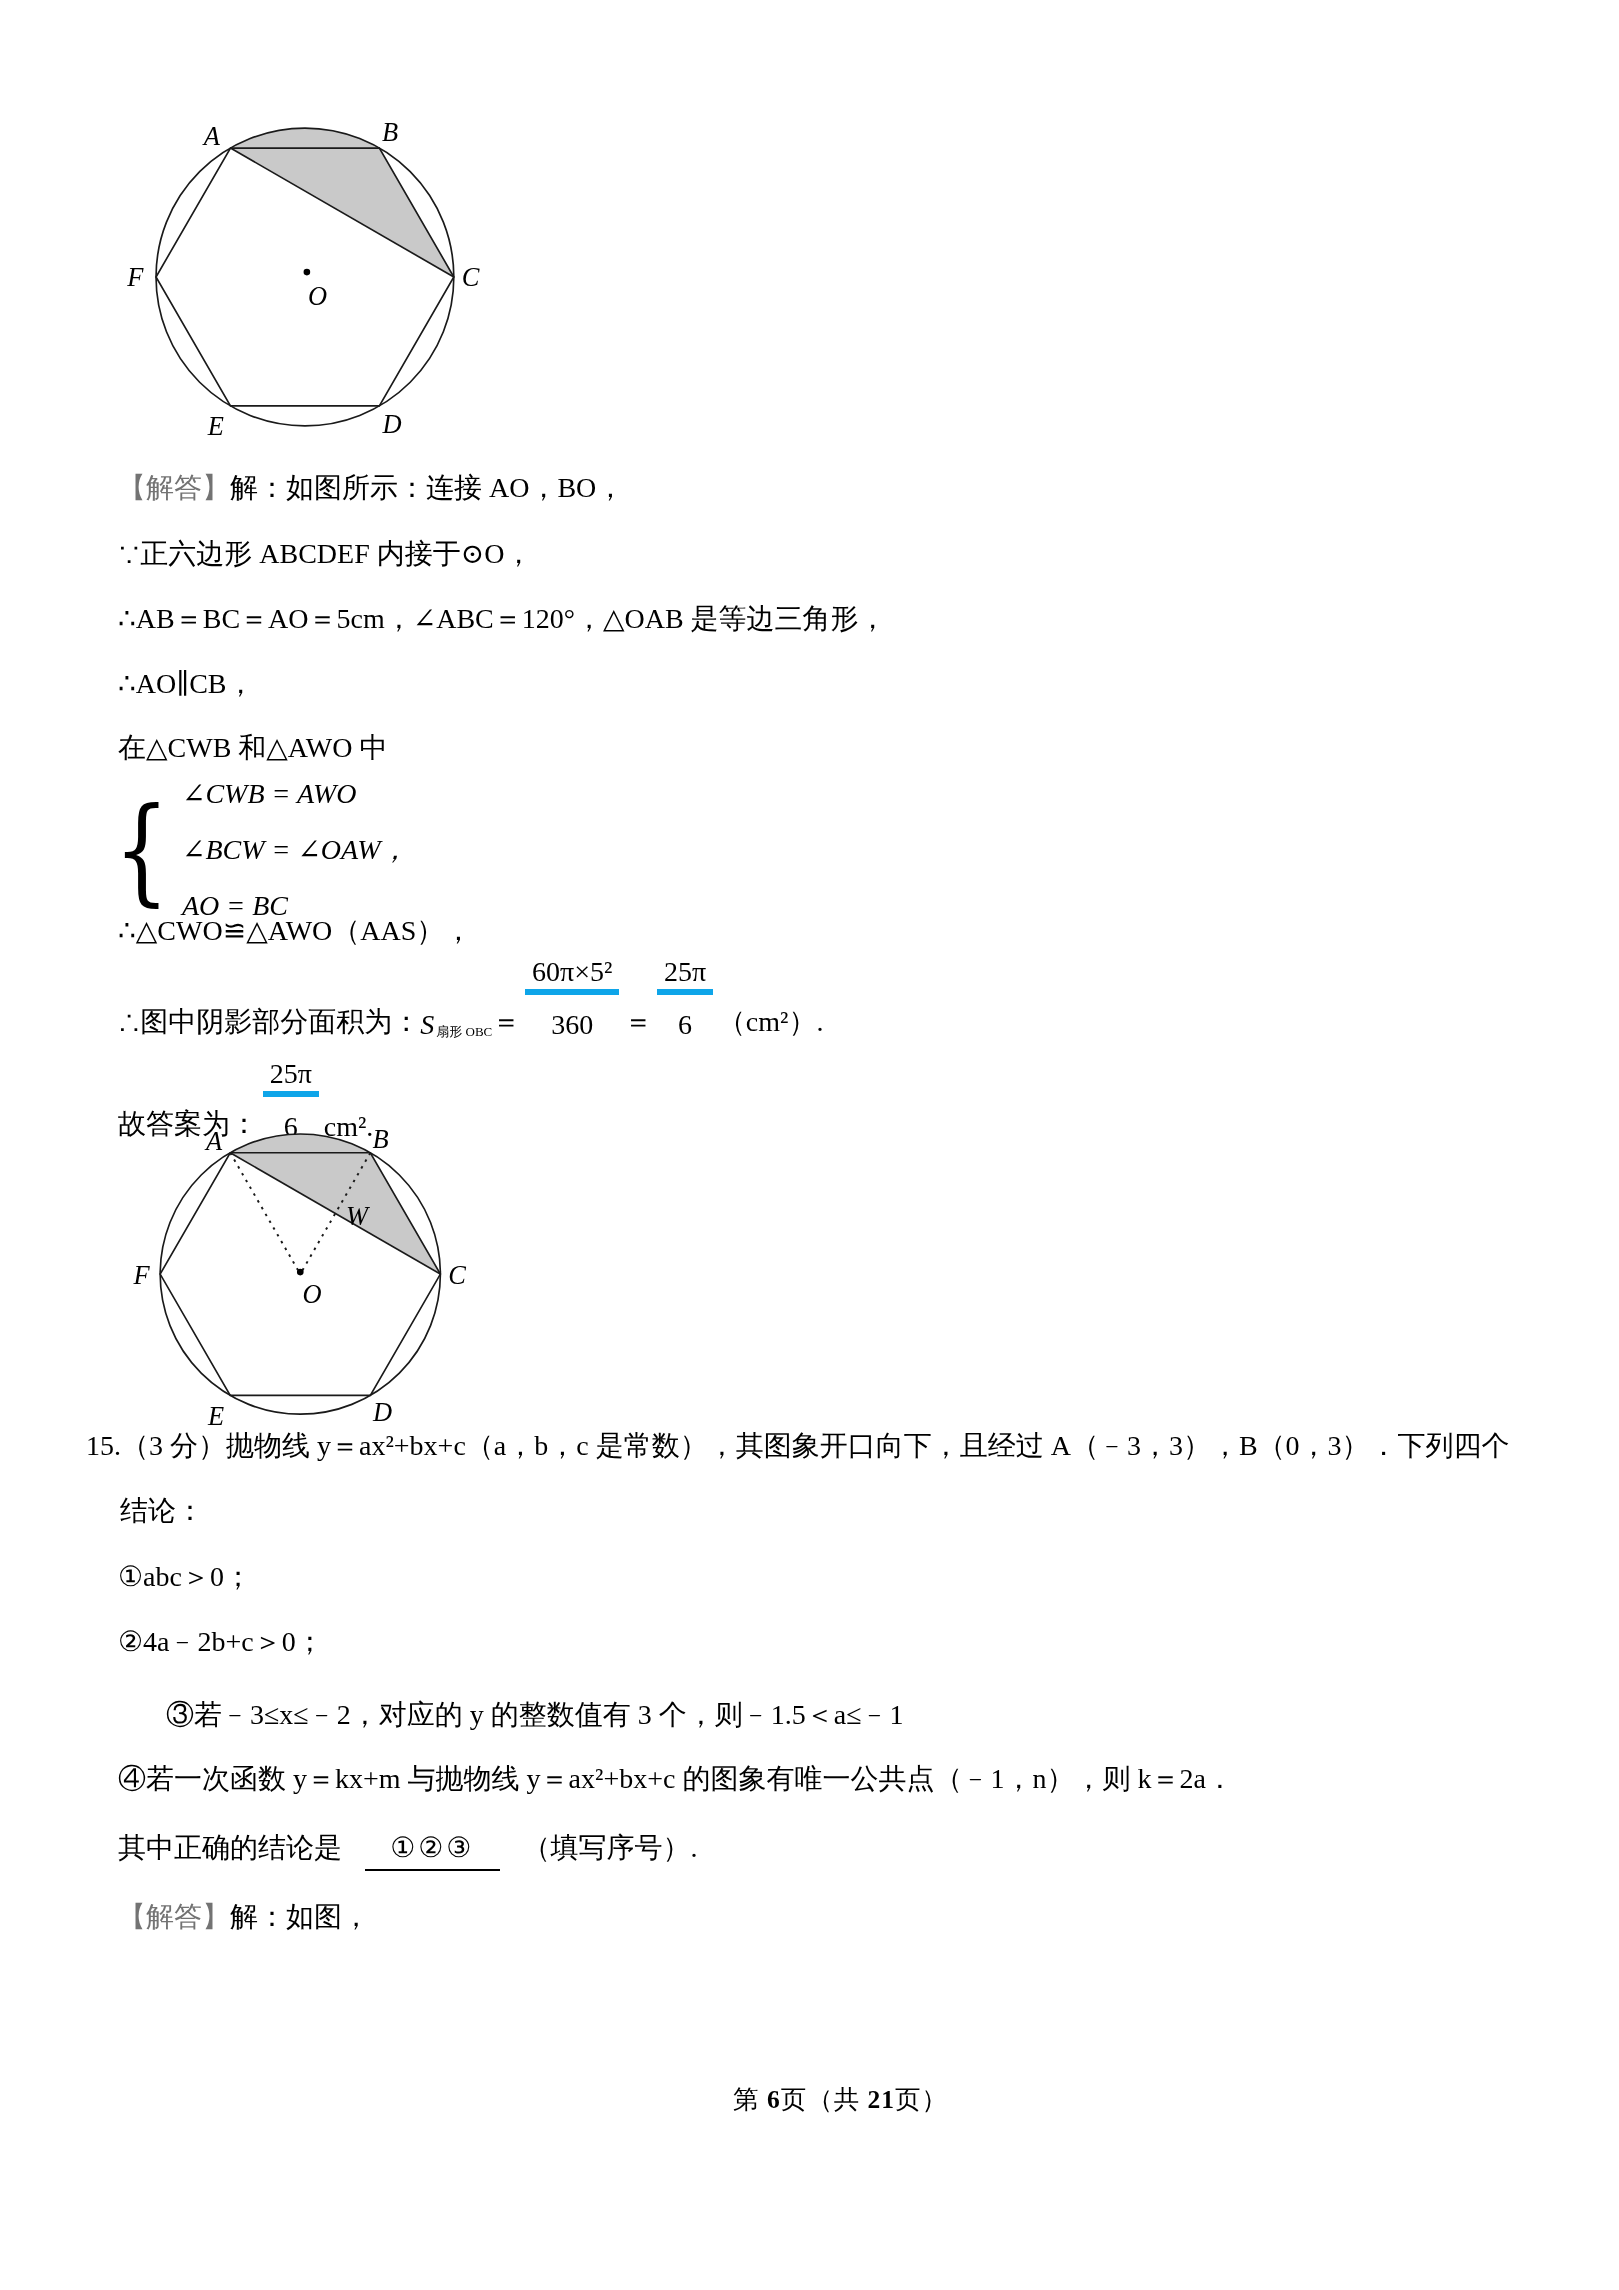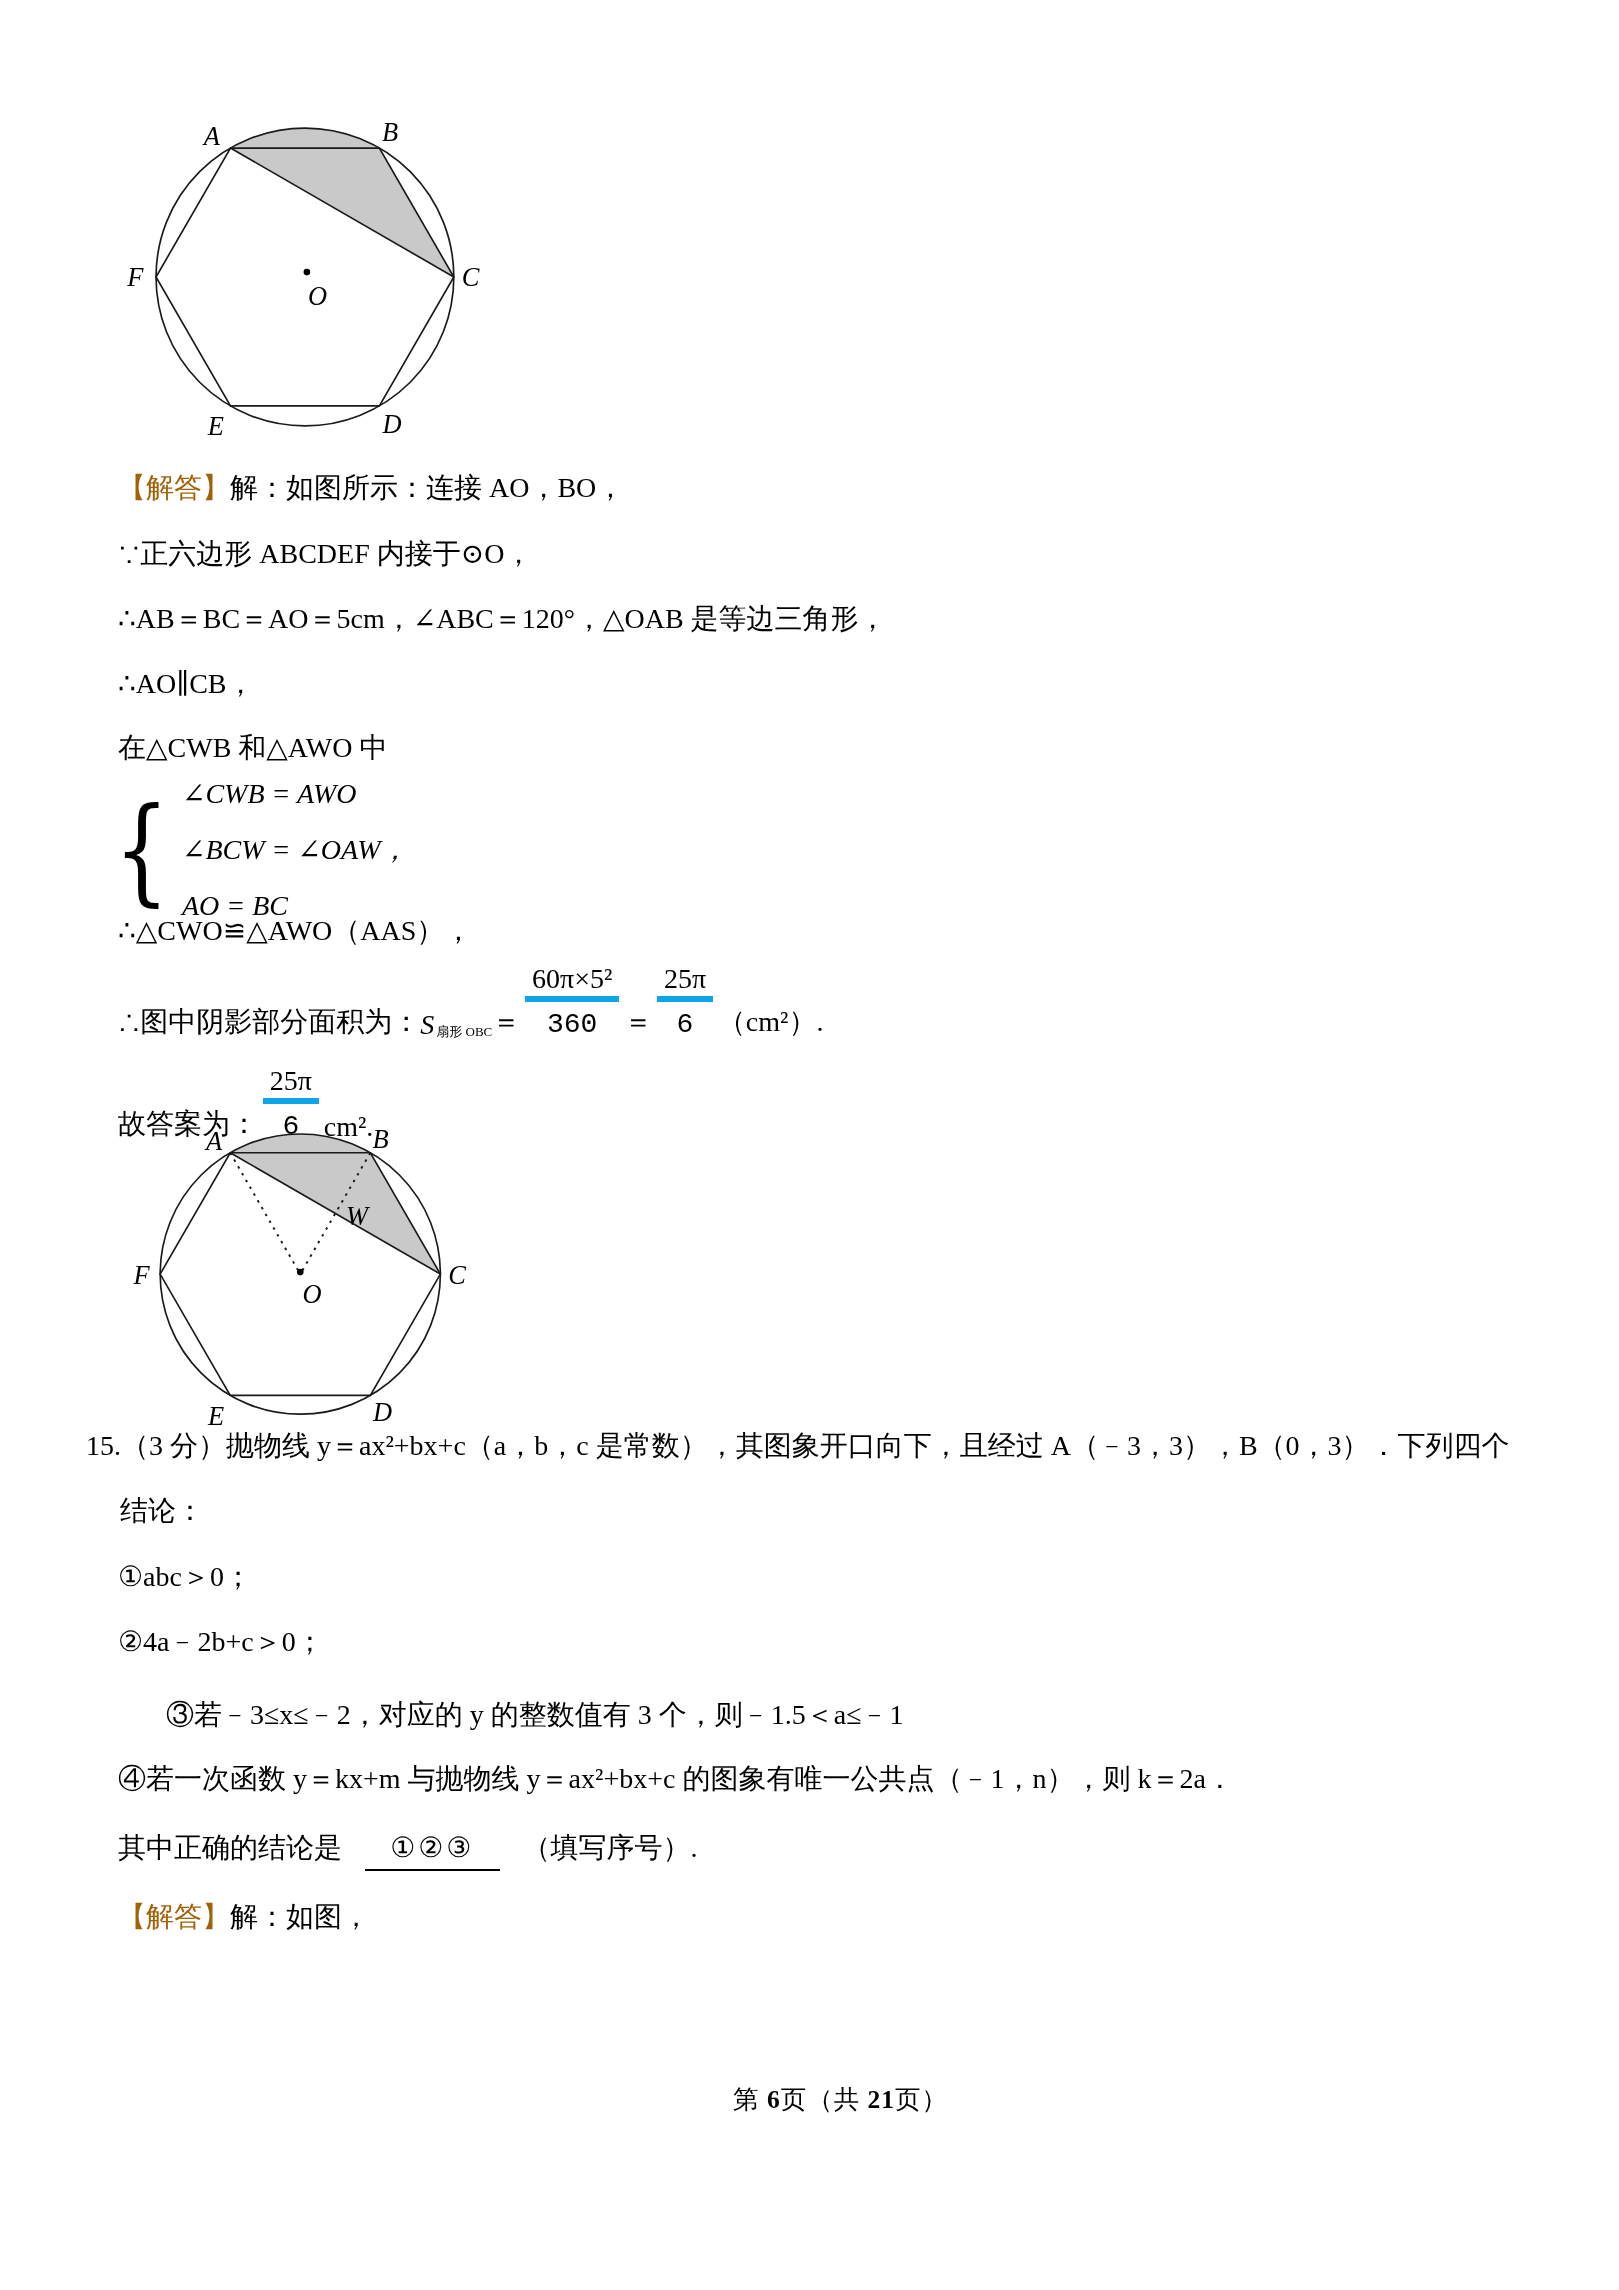--- a/index.html
+++ b/index.html
@@ -6,26 +6,26 @@
   .page{
     position:relative;
     width:1619px;height:2291px;
     background:#ffffff;
     font-family:"Liberation Serif","DejaVu Serif",serif;
     color:#000;
     font-size:28px;
     overflow:hidden;
   }
   .abs{position:absolute;white-space:nowrap;}
-  .blue{color:#a16207;}
+  .blue{color:#737373;}
   .math{font-style:italic;}
   .flexline{display:flex;align-items:flex-end;}
   .frac{display:inline-block;vertical-align:middle;text-align:center;line-height:1.15;margin:0 4.9px;}
   .frac .num{display:block;border-bottom:6px solid #0ea5e9;padding:0 6.9px 1px;}
-  .frac .den{display:block;padding-top:7px;font-family:Liberation Mono, monospace;}
+  .frac .den{display:block;padding-top:14px;}
   .syswrap{display:flex;align-items:center;}
   .brace{
     font-family:"DejaVu Serif",serif;
     font-size:116px;font-weight:400;line-height:1;
     transform:scaleX(.75);transform-origin:left center;
     margin-right:-5.9px;
   }
   .syslines{display:flex;flex-direction:column;gap:20px;}
   .syslines .sysline{font-style:italic;line-height:36px;font-size:28px;}
   .subscript{font-size:13px;vertical-align:-8.8px;margin-left:2px;}

